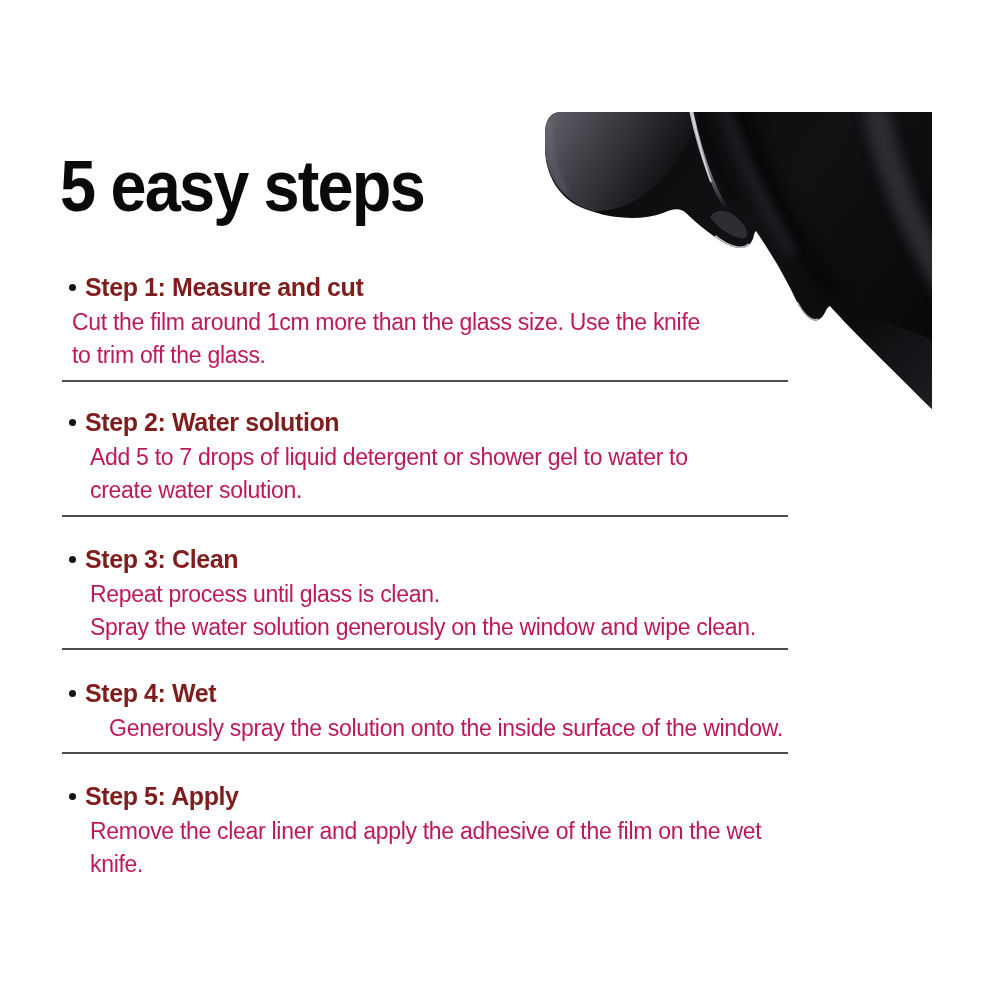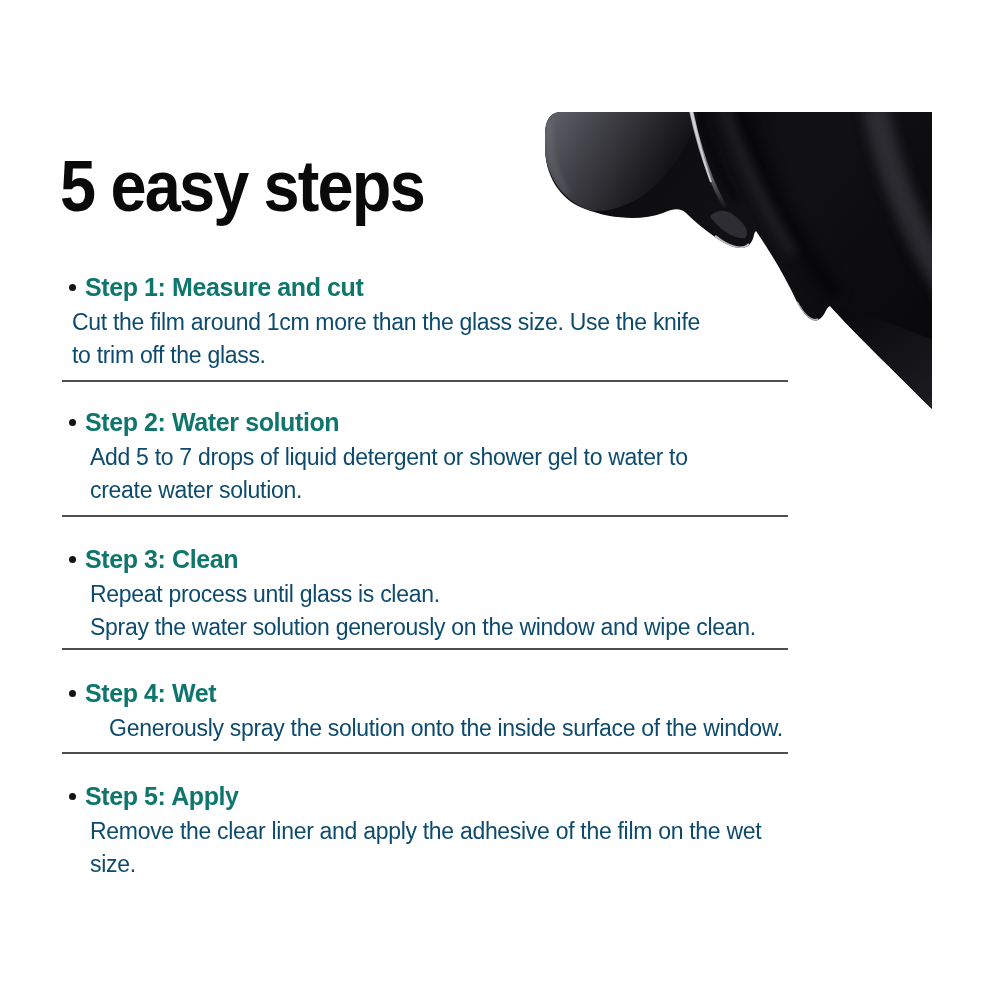--- a/index.html
+++ b/index.html
@@ -13,24 +13,24 @@
     color:#0a0a0a;transform:scaleX(0.9);transform-origin:left top;white-space:nowrap;
   }
   .step{position:absolute;left:62px;width:740px;}
   .step-head{display:flex;align-items:flex-start;margin:0;}
   .bullet{
     width:7px;height:7px;border-radius:50%;background:#141414;
     margin:12px 9px 0 7px;flex:0 0 auto;
   }
   .step-heading{
     margin:0;font-size:25px;line-height:30px;font-weight:700;
-    letter-spacing:-0.4px;color:#0f766e;white-space:nowrap;
+    letter-spacing:-0.4px;color:#7f1d1d;white-space:nowrap;
   }
   .step-body{margin:4px 0 0 4px;font-size:23px;line-height:33px;
-    letter-spacing:-0.3px;color:#0c4a6e;}
+    letter-spacing:-0.3px;color:#be185d;}
   .indent-sm{margin-left:10px;}
   .indent-lg{margin-left:28px;}
   .body-line{white-space:nowrap;}
   .divider{
     position:absolute;left:62px;width:726px;height:2px;background:#4e4e50;
   }
   .s1{top:272px;} .s2{top:407px;} .s3{top:544px;} .s4{top:678px;text-align:center;} .s5{top:781px;}
   .d1{top:380px;} .d2{top:515px;} .d3{top:648px;} .d4{top:752px;}
   .film{position:absolute;left:545px;top:112px;width:455px;height:345px;display:block;}
 </style>
@@ -88,21 +88,21 @@
   </div>
   <div class="divider d4"></div>
 
   <div class="step s5">
     <div class="step-head">
       <span class="bullet"></span>
       <h2 class="step-heading">Step 5: Apply</h2>
     </div>
     <div class="step-body indent-lg">
       <div class="body-line">Remove the clear liner and apply the adhesive of the film on the wet</div>
-      <div class="body-line">size.</div>
+      <div class="body-line">knife.</div>
     </div>
   </div>
 
   <svg class="film" viewBox="0 0 455 345" preserveAspectRatio="none" aria-hidden="true">
     <defs>
       <linearGradient id="gMain" x1="0" y1="0" x2="1" y2="0.6">
         <stop offset="0" stop-color="#0b0b0d"></stop>
         <stop offset="0.5" stop-color="#111114"></stop>
         <stop offset="1" stop-color="#070708"></stop>
       </linearGradient>

